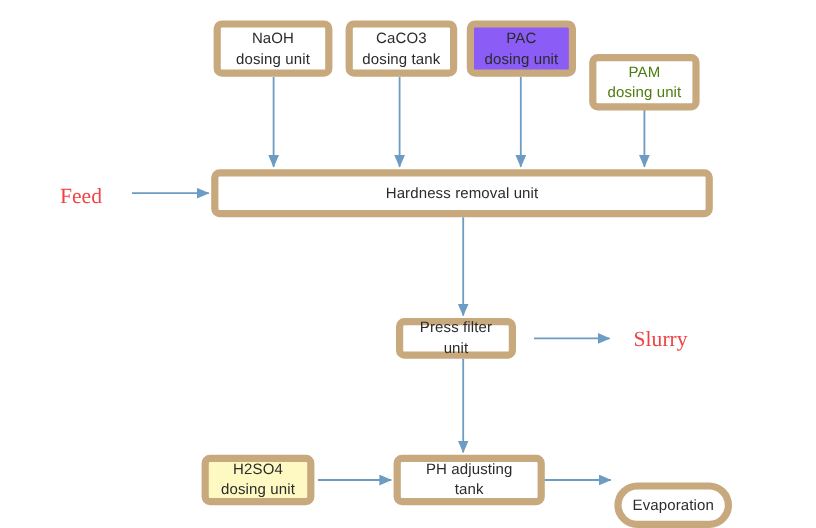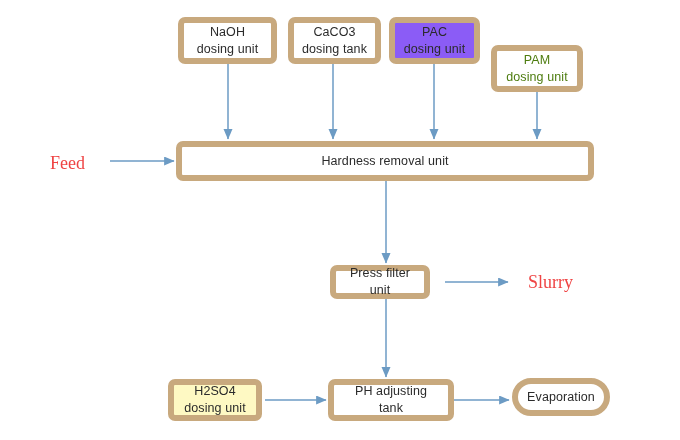--- a/index.html
+++ b/index.html
@@ -93,20 +93,20 @@
       <div class="node" style="left: 389px; top: 17px; width: 91px; height: 47px; border-color: rgb(200, 169, 126); background: #8b5cf6; color: rgb(43, 43, 43);"><span>PAC
 dosing unit</span></div>
       <div class="node" style="left: 491px; top: 17px; width: 92px; height: 47px; border-color: rgb(200, 169, 126); background: rgb(255, 255, 255); color: #4d7c0f; margin-top: 28px;"><span>PAM
 dosing unit</span></div>
       <div class="node" style="left: 176px; top: 141px; width: 418px; height: 40px; border-color: rgb(200, 169, 126); background: rgb(255, 255, 255); color: rgb(43, 43, 43);"><span>Hardness removal unit</span></div>
       <div class="node" style="left: 330px; top: 265px; width: 100px; height: 34px; border-color: rgb(200, 169, 126); background: rgb(255, 255, 255); color: rgb(43, 43, 43);"><span>Press filter unit</span></div>
       <div class="node" style="left: 168px; top: 379px; width: 94px; height: 42px; border-color: rgb(200, 169, 126); background: #fef9c3; color: rgb(43, 43, 43);"><span>H2SO4
 dosing unit</span></div>
       <div class="node" style="left: 328px; top: 379px; width: 126px; height: 42px; border-color: rgb(200, 169, 126); background: rgb(255, 255, 255); color: rgb(43, 43, 43);"><span>PH adjusting
 tank</span></div>
-      <div class="node" style="left: 512px; top: 378px; width: 98px; height: 38px; border-color: rgb(200, 169, 126); background: rgb(255, 255, 255); color: rgb(43, 43, 43); border-radius: 19px;"><span>Evaporation</span></div>
+      <div class="node" style="left: 512px; top: 402px; width: 98px; height: 38px; border-color: rgb(200, 169, 126); background: rgb(255, 255, 255); color: rgb(43, 43, 43); border-radius: 19px;"><span>Evaporation</span></div>
     </div>
   <div id="label-layer">
       <div class="side-label" style="left: 50px; top: 153px;">Feed</div>
       <div class="side-label" style="left: 528px; top: 272px; text-align: center;">Slurry</div>
     </div>
 
 </div>
 
 </body></html>

